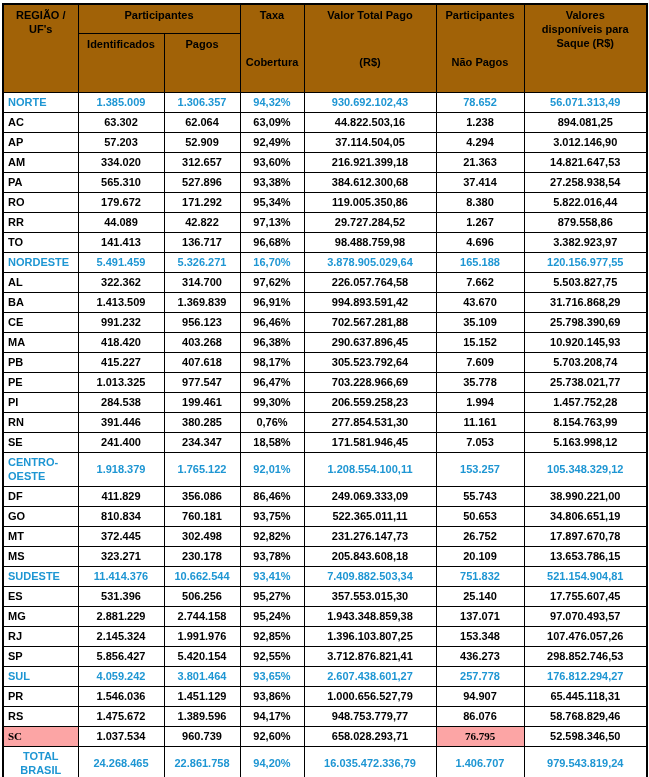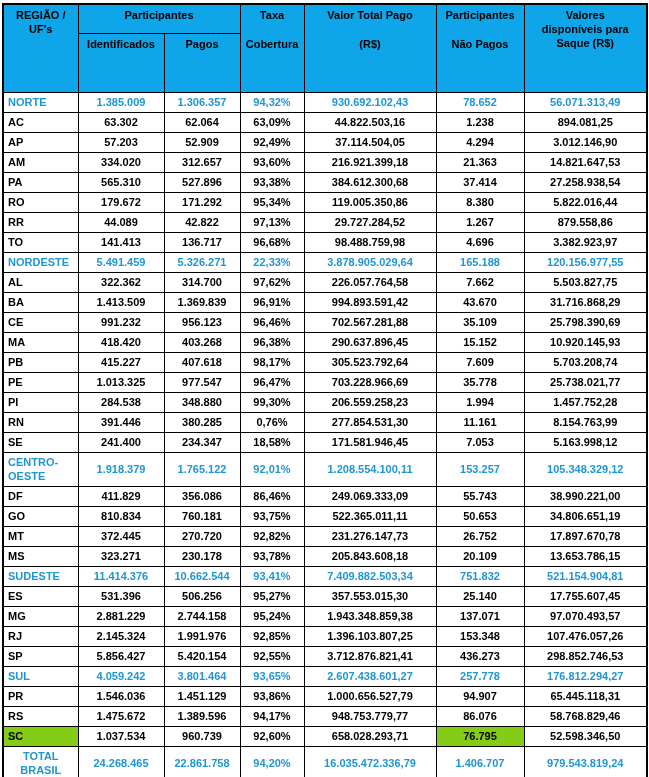--- a/index.html
+++ b/index.html
@@ -15,31 +15,31 @@
     font-size:11px;
     color:#000;
   }
   th,td{
     border:1px solid #000;
     text-align:center;
     padding:0 2px;
     overflow:hidden;
     line-height:1.25;
   }
-  thead th{vertical-align:top;padding-top:4px;background:#0ea5e9;}
+  thead th{vertical-align:top;padding-top:4px;background:#a16207;}
   .thr2 th{height:54px;}
   .thr1 th{height:24px;}
-  th .l2gap{margin-top:15px;}
+  th .l2gap{margin-top:33px;}
   tbody td{height:19px;vertical-align:middle;}
   tr.tall td{height:33px;}
   td.left{text-align:left;padding-left:4px;margin-top:20px;}
   tr.region td, tr.total td{color:#1e96d3;}
   tr.total td.left{text-align:center;padding-left:2px;}
   tr.region td.left{vertical-align:middle;}
-  td.hl{background:#84cc16;color:#000;}
+  td.hl{background:#fca5a5;color:#000;font-family:Liberation Serif, serif;}
 </style>
 </head>
 <body>
 
 <div class="wrap">
   <table>
     <colgroup>
       <col style="width:75px">
       <col style="width:86px">
       <col style="width:76px">
@@ -148,21 +148,21 @@
           <td>136.717</td>
           <td>96,68%</td>
           <td>98.488.759,98</td>
           <td>4.696</td>
           <td>3.382.923,97</td>
         </tr>
         <tr class="region">
           <td class="left">NORDESTE</td>
           <td>5.491.459</td>
           <td>5.326.271</td>
-          <td>22,33%</td>
+          <td>16,70%</td>
           <td>3.878.905.029,64</td>
           <td>165.188</td>
           <td>120.156.977,55</td>
         </tr>
         <tr class="state">
           <td class="left">AL</td>
           <td>322.362</td>
           <td>314.700</td>
           <td>97,62%</td>
           <td>226.057.764,58</td>
@@ -210,21 +210,21 @@
           <td>1.013.325</td>
           <td>977.547</td>
           <td>96,47%</td>
           <td>703.228.966,69</td>
           <td>35.778</td>
           <td>25.738.021,77</td>
         </tr>
         <tr class="state">
           <td class="left">PI</td>
           <td>284.538</td>
-          <td>348.880</td>
+          <td>199.461</td>
           <td>99,30%</td>
           <td>206.559.258,23</td>
           <td>1.994</td>
           <td>1.457.752,28</td>
         </tr>
         <tr class="state">
           <td class="left">RN</td>
           <td>391.446</td>
           <td>380.285</td>
           <td>0,76%</td>
@@ -264,21 +264,21 @@
           <td>810.834</td>
           <td>760.181</td>
           <td>93,75%</td>
           <td>522.365.011,11</td>
           <td>50.653</td>
           <td>34.806.651,19</td>
         </tr>
         <tr class="state">
           <td class="left">MT</td>
           <td>372.445</td>
-          <td>270.720</td>
+          <td>302.498</td>
           <td>92,82%</td>
           <td>231.276.147,73</td>
           <td>26.752</td>
           <td>17.897.670,78</td>
         </tr>
         <tr class="state">
           <td class="left">MS</td>
           <td>323.271</td>
           <td>230.178</td>
           <td>93,78%</td>

